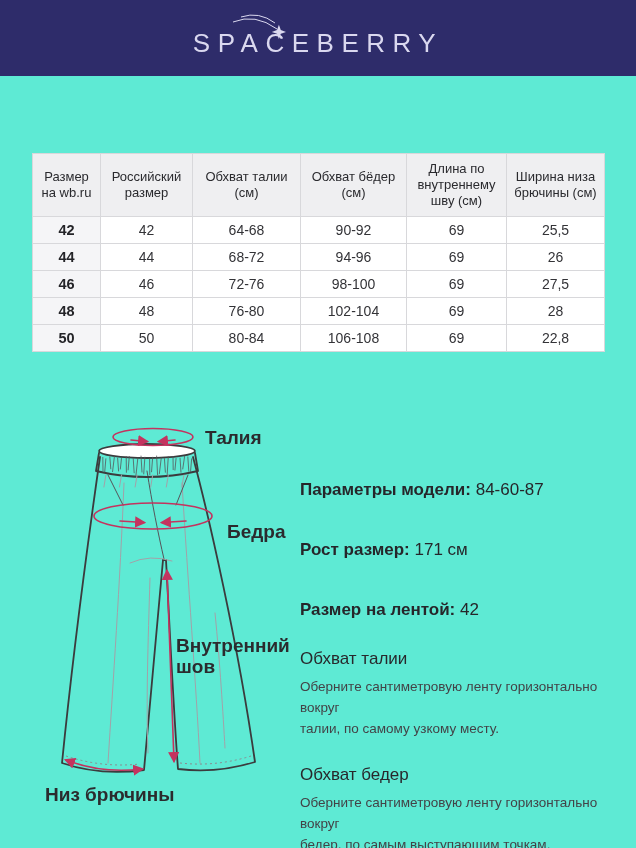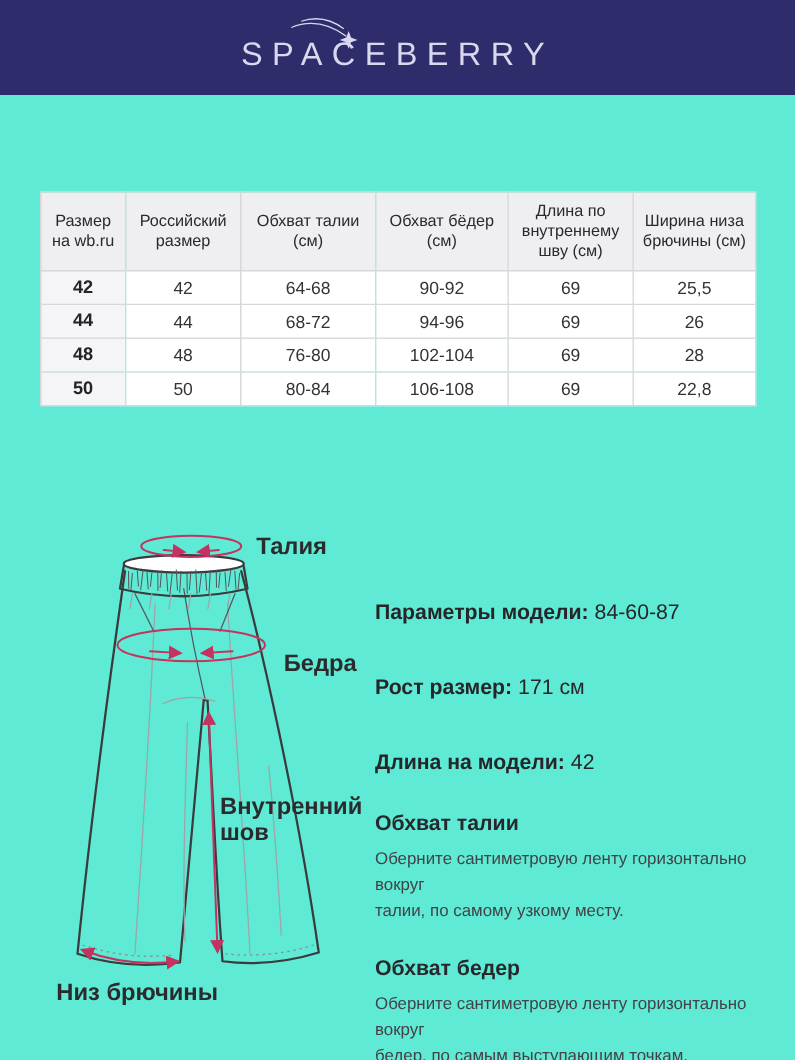--- a/index.html
+++ b/index.html
@@ -63,21 +63,21 @@
   #lbl-hips   { left:227px; top:521px; }
   #lbl-inseam { left:176px; top:635px; width:104px; }
   #lbl-hem    { left:45px;  top:784px; }
 
   
   .info-col { position:absolute; left:300px; top:443px; width:315px; }
   .model-line { font-size:17px; line-height:27px; color:#26262a;margin-top:33px; }
   .model-line .lab { font-weight:bold; }
   .measure-guide { margin-top:20px; }
   .guide-section { margin-top:17px; }
-  .guide-title { font-size:17px; font-weight:bold; color:#28282c; line-height:22px; margin-bottom:6px;margin-top:25px; }
+  .guide-title { font-size:17px; font-weight:normal; color:#28282c; line-height:22px; margin-bottom:6px;margin-top:25px; }
   .guide-text  { font-size:13.5px; line-height:21px; color:#434347; white-space:pre-line; }
 </style>
 </head>
 <body>
 
 <div class="page">
 
   <div class="brand-band">
     <div class="logo-wrap">
       <svg class="logo-star" viewBox="0 0 60 32">
@@ -117,20 +117,28 @@
           <td>69</td>
           <td>25,5</td>
         </tr>
         <tr>
           <td>44</td>
           <td>44</td>
           <td>68-72</td>
           <td>94-96</td>
           <td>69</td>
           <td>26</td>
+        </tr>
+        <tr>
+          <td>46</td>
+          <td>46</td>
+          <td>72-76</td>
+          <td>98-100</td>
+          <td>69</td>
+          <td>27,5</td>
         </tr>
         <tr>
           <td>48</td>
           <td>48</td>
           <td>76-80</td>
           <td>102-104</td>
           <td>69</td>
           <td>28</td>
         </tr>
         <tr>
@@ -225,21 +233,21 @@
   <div class="info-col">
     <div class="model-line">
       <span class="lab">Параметры модели:</span>
       <span>84-60-87</span>
     </div>
     <div class="model-line">
       <span class="lab">Рост размер:</span>
       <span>171 см</span>
     </div>
     <div class="model-line">
-      <span class="lab">Длина на модели:</span>
+      <span class="lab">Размер на лентой:</span>
       <span>42</span>
     </div>
 
     <div class="measure-guide">
         <div class="guide-section">
           <div class="guide-title">Обхват талии</div>
           <div class="guide-text">Оберните сантиметровую ленту горизонтально вокруг
 талии, по самому узкому месту.</div>
         </div>
         <div class="guide-section">

